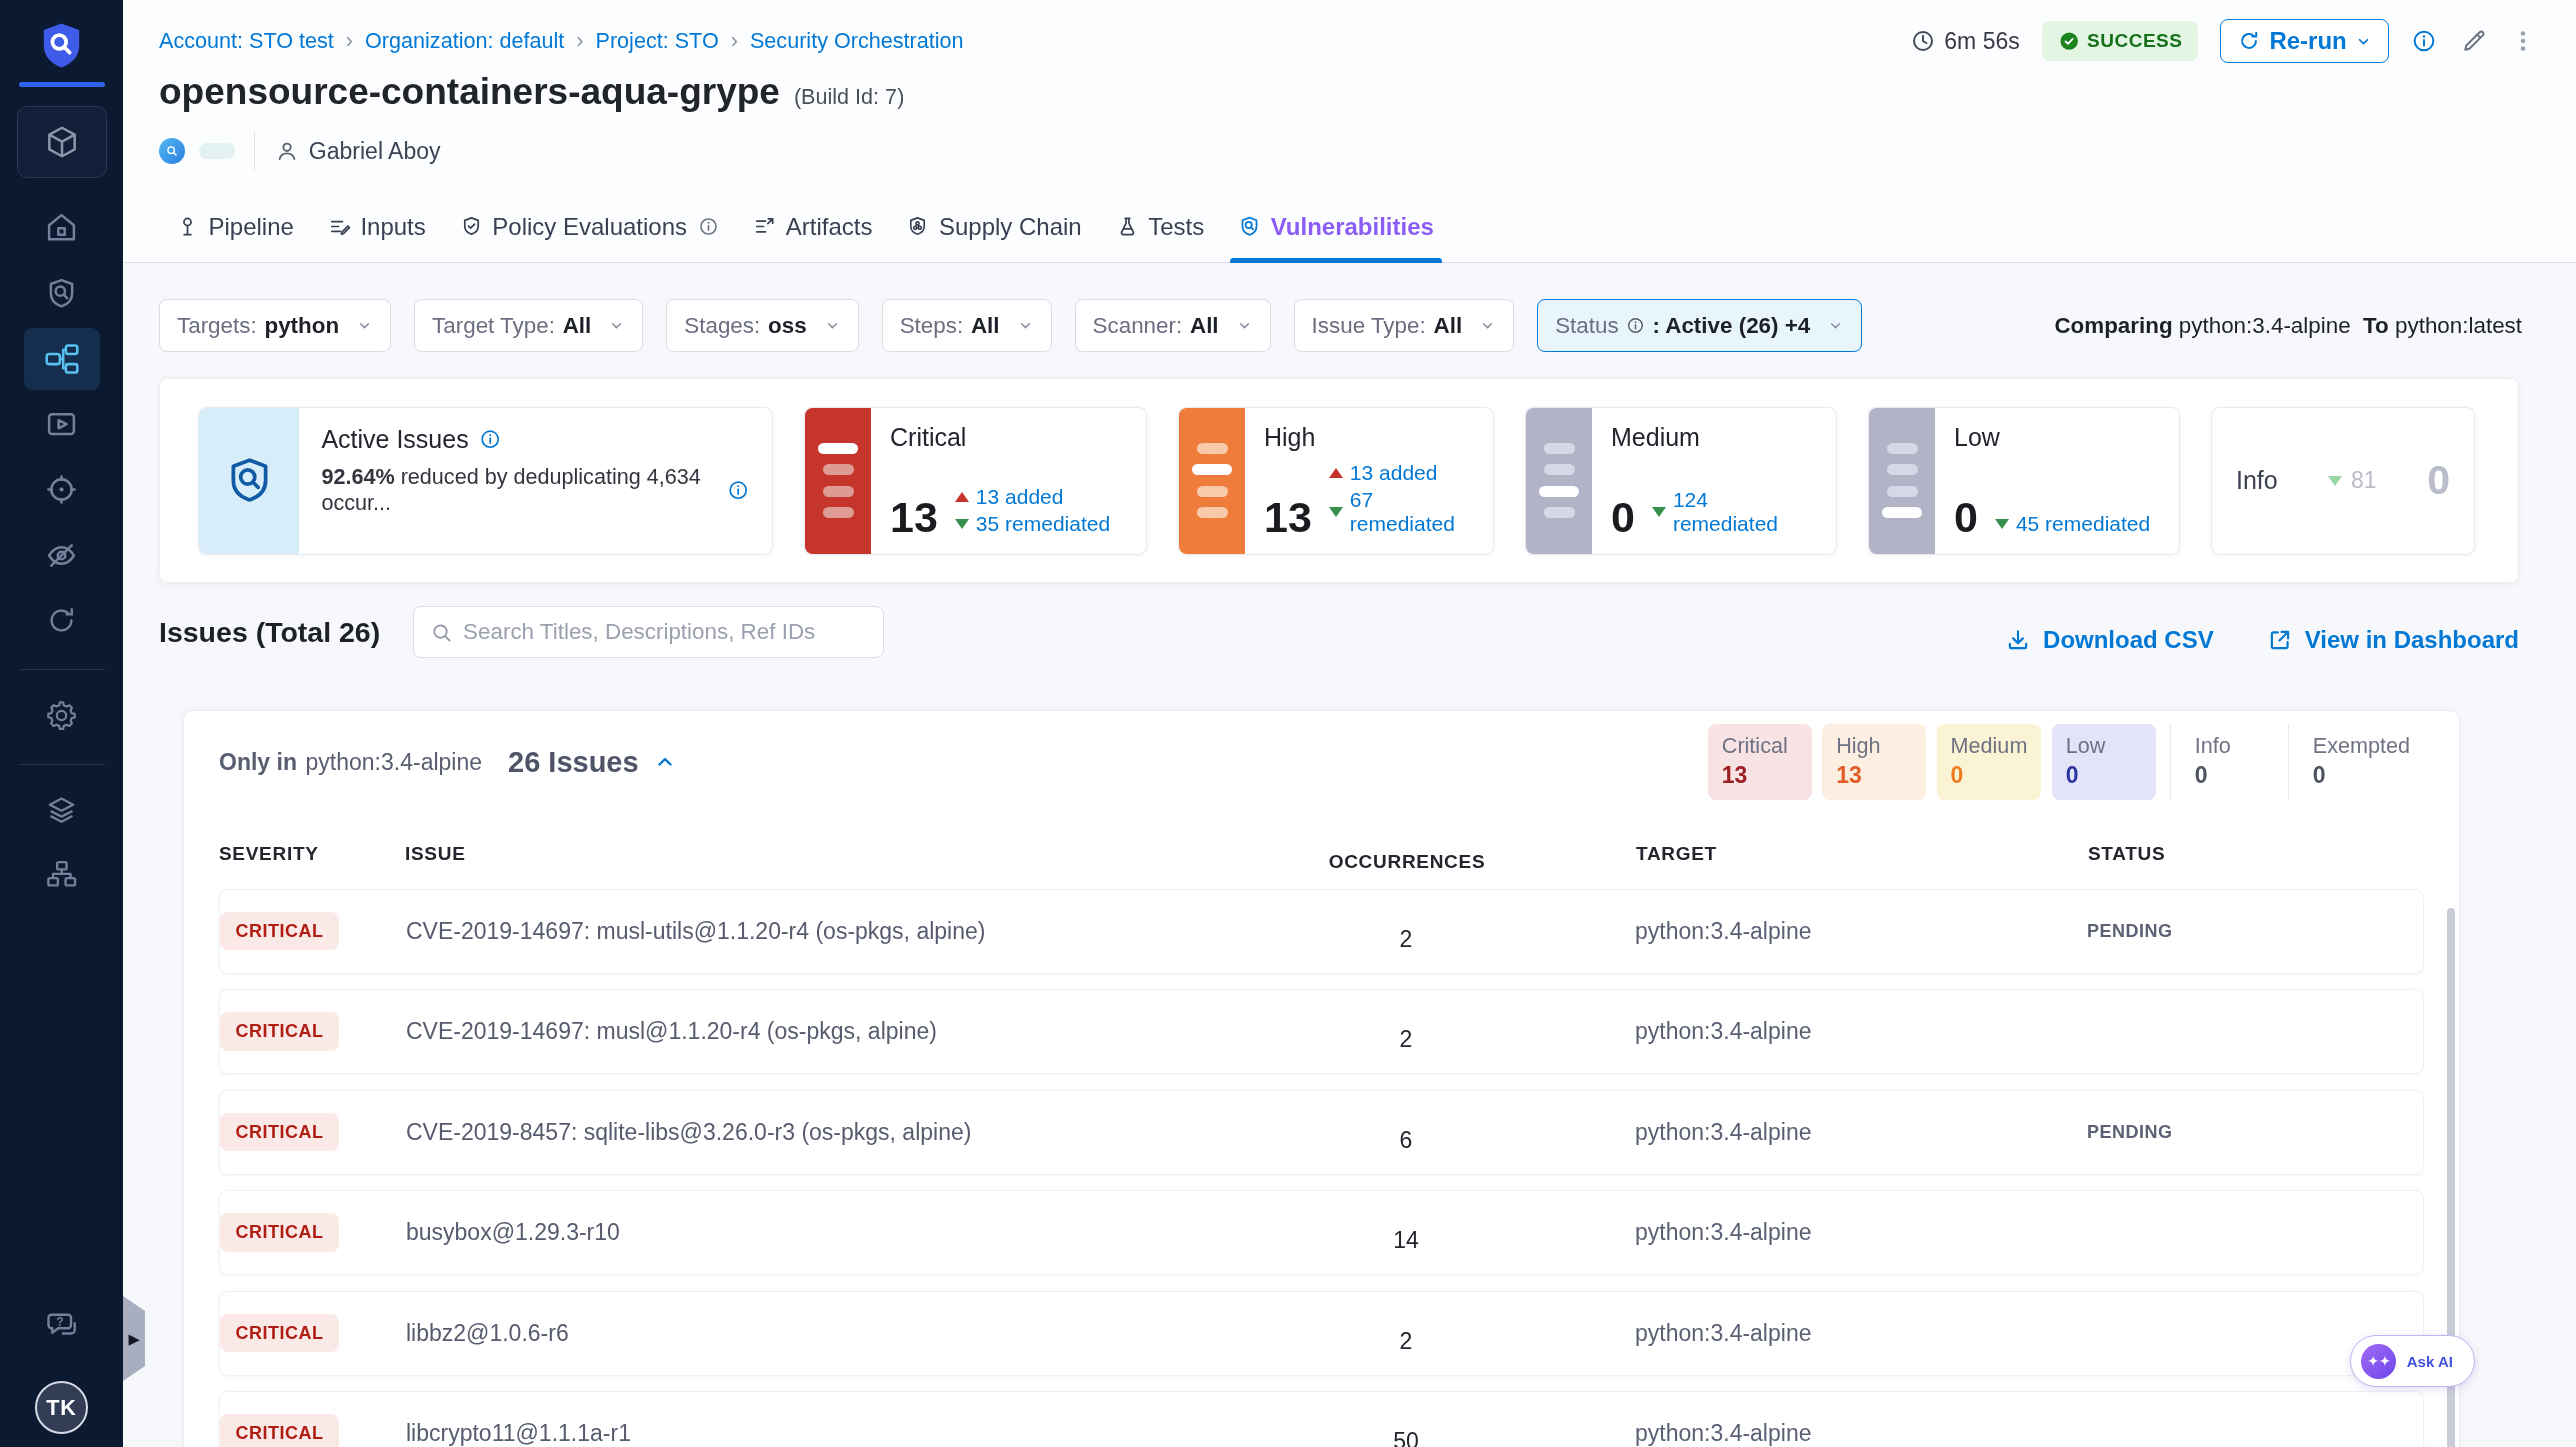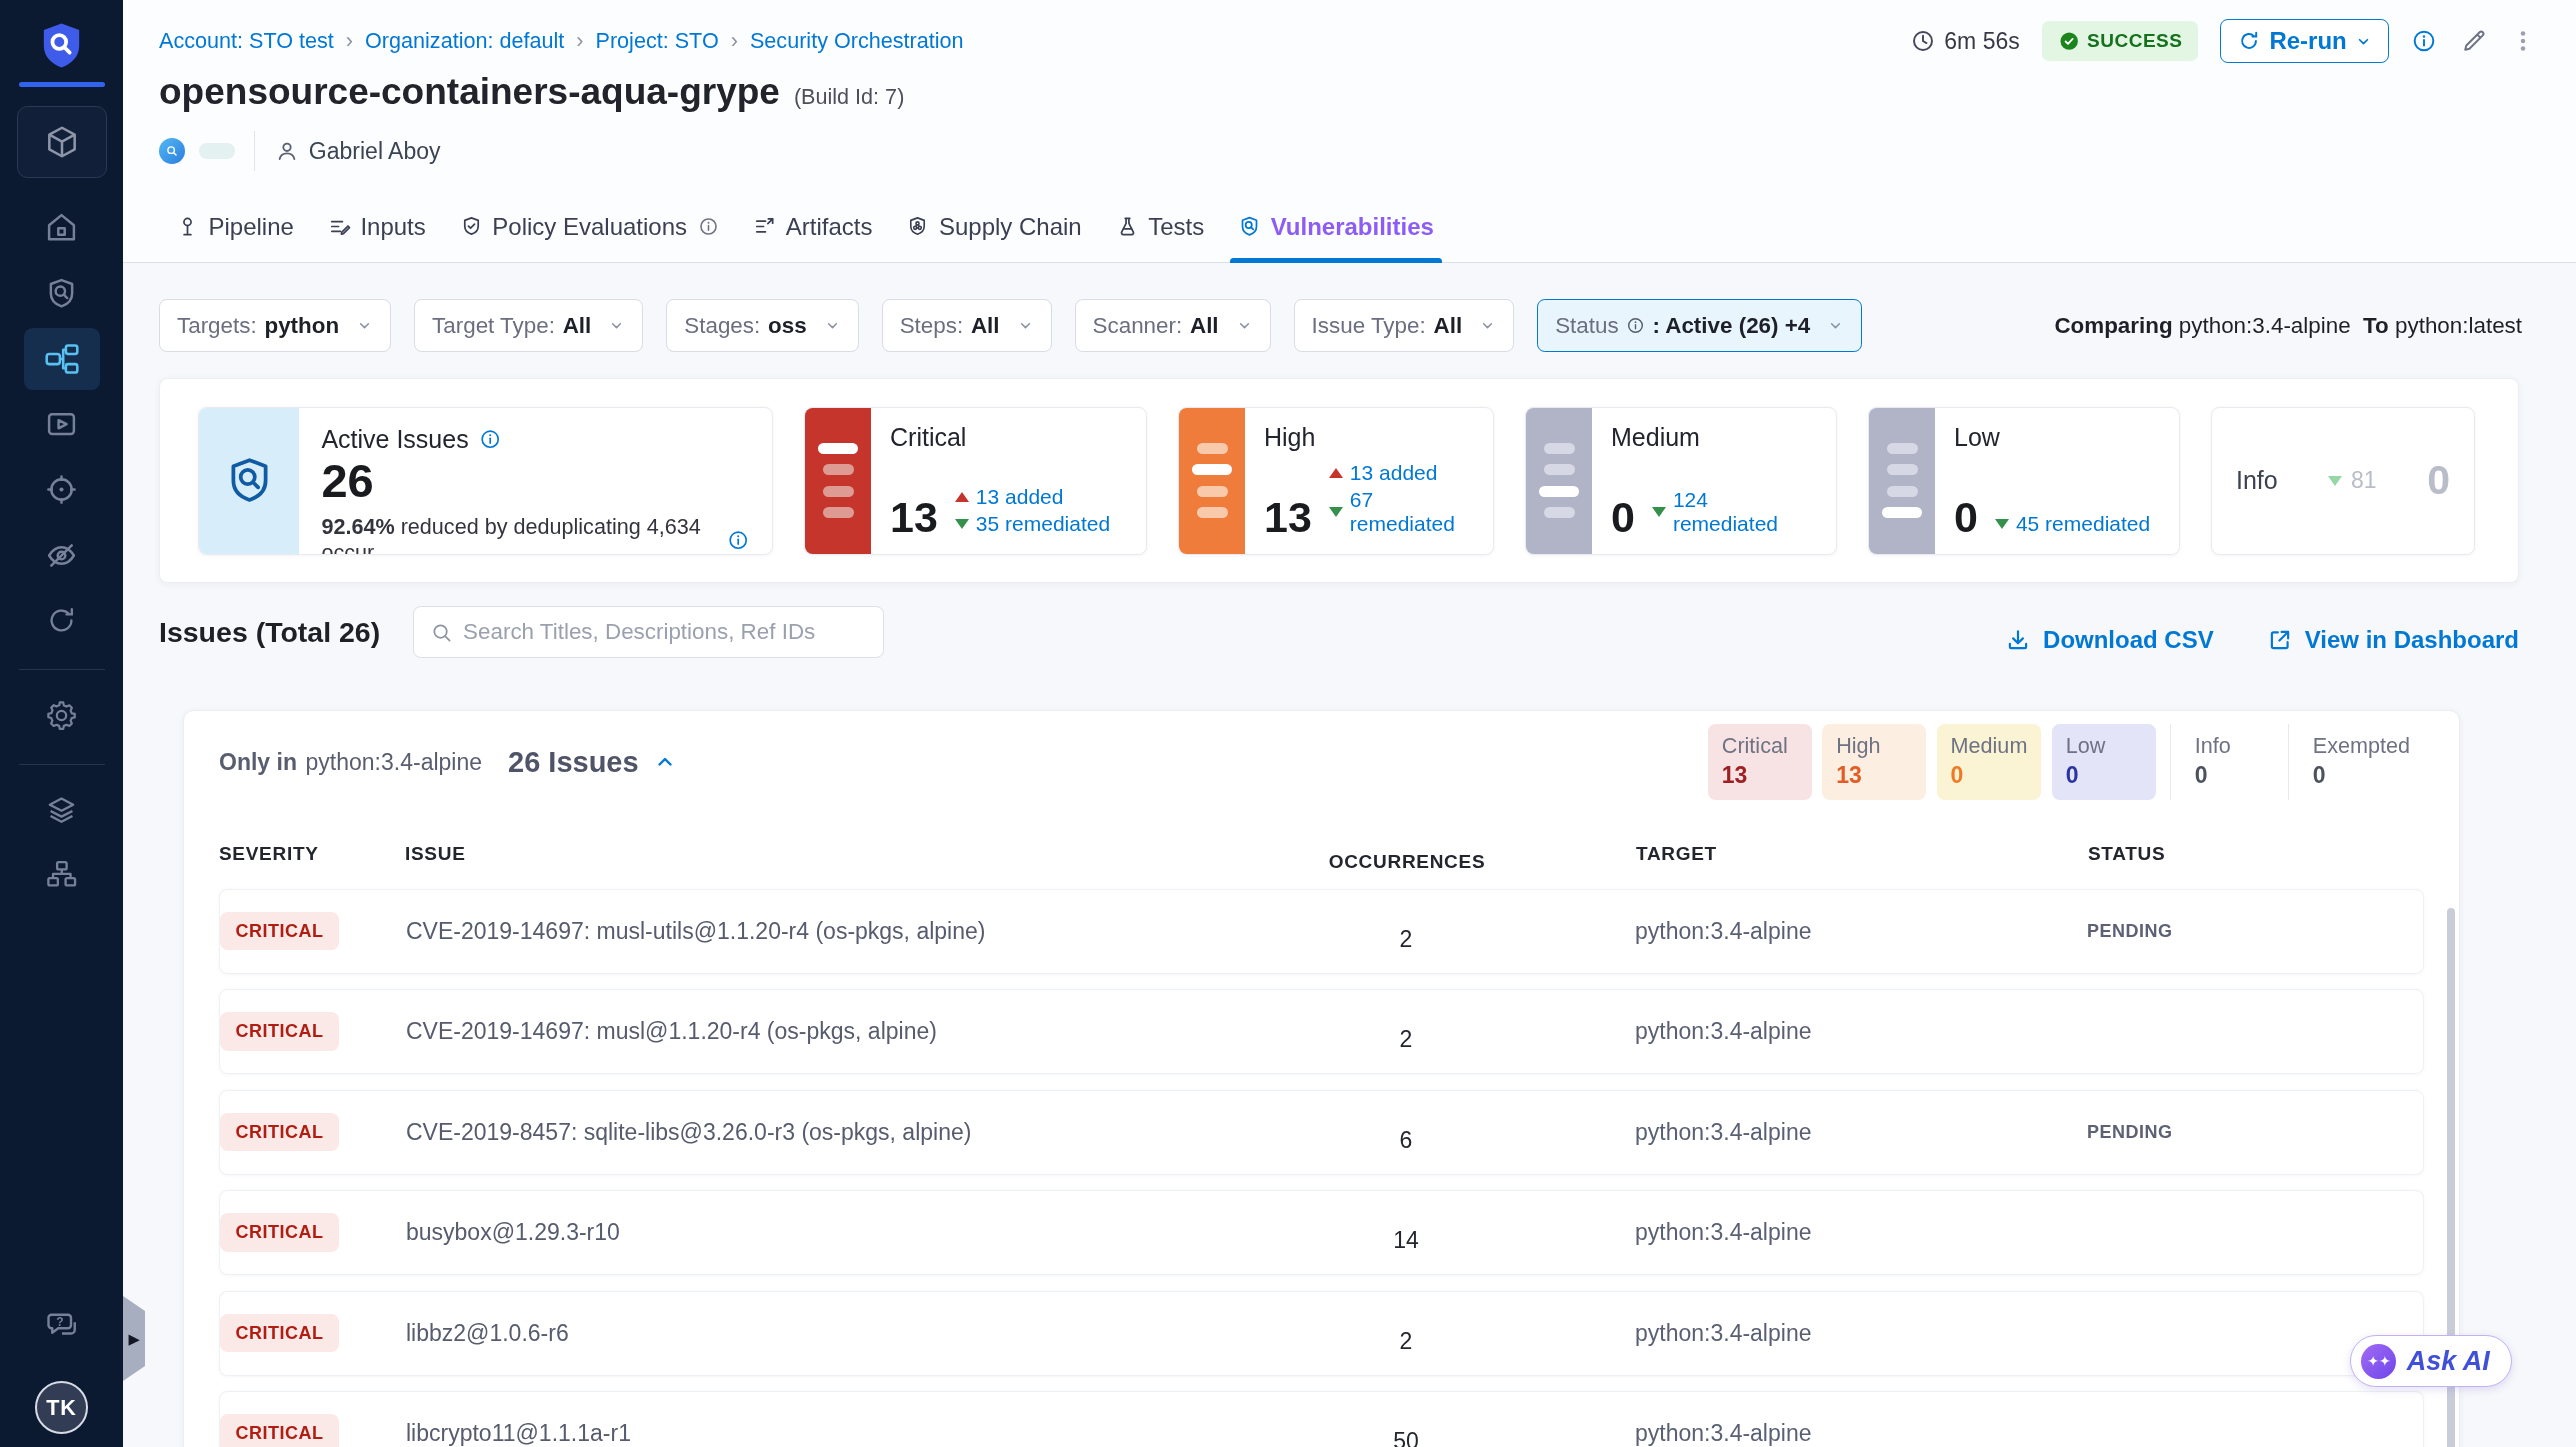--- a/index.html
+++ b/index.html
@@ -130,21 +130,21 @@
   .sev-badge { display:inline-block; background:#fbe9e7; color:#b01d12; font-weight:bold; font-size:18px; letter-spacing:0.5px; padding:8.6px 15.5px; border-radius:7.8px; }
   .cell-issue { font-size:23px; color:#565b6e; white-space:nowrap; overflow:hidden; text-overflow:ellipsis; }
   .cell-occ { font-size:23px; color:#23262e; }
   .cell-target { font-size:23px; color:#5a6073; }
   .cell-status { font-size:18px; font-weight:bold; letter-spacing:0.5px; color:#5c6175; }
   .vscrollbar { position:absolute; right:4.3px; top:197px; width:7.8px; height:552px; background:#c9cdd8; border-radius:5.2px; }
 
   
   .ask-ai { position:absolute; left:2350px; top:1335px; height:52px; background:#fff; border:1.7px solid #c3b2f2; border-radius:28px; display:flex; align-items:center; padding:0 21px 0 10.4px; gap:10.4px; box-shadow:0 2.6px 8.6px rgba(100,80,200,.18); cursor:pointer; z-index:6; }
   .ai-orb { width:35px; height:35px; border-radius:50%; background:linear-gradient(135deg,#a26bf5,#6d46ea); color:#fff; font-size:14px; display:flex; align-items:center; justify-content:center; }
-  .ai-label { font-size:27px; font-weight:bold; color:#4150d8;font-style:italic; }
+  .ai-label { font-size:15px; font-weight:bold; color:#4150d8; }
 </style>
 </head>
 <body>
 
 <div class="app">
 
   <div class="sidebar">
     <div class="logo">
       <svg width="53" height="53" viewBox="0 0 24 24">
           <path d="M12 2l8 3v7.2c0 4.8-3.4 8-8 9.8-4.6-1.8-8-5-8-9.8V5z" fill="#3f5be9"></path>
@@ -528,21 +528,20 @@
             <div class="ca-title">
                 <span>Active Issues</span>
               <span class="info-blue">
                   <svg width="22.4" height="22.4" viewBox="0 0 24 24" fill="none" stroke="currentColor" stroke-width="1.8" stroke-linecap="round">
                     <circle cx="12" cy="12" r="8.6"></circle>
                     <line x1="12" y1="11" x2="12" y2="16.2"></line>
                     <circle cx="12" cy="7.8" r="1.1" fill="currentColor" stroke="none"></circle>
                   </svg>
                 </span>
             </div>
-            <div class="ca-count">26</div>
             <div class="ca-dedup">
               <span><b>92.64%</b><span> reduced by deduplicating 4,634 occur...</span></span>
               <span class="info-blue">
                   <svg width="22.4" height="22.4" viewBox="0 0 24 24" fill="none" stroke="currentColor" stroke-width="1.8" stroke-linecap="round">
                     <circle cx="12" cy="12" r="8.6"></circle>
                     <line x1="12" y1="11" x2="12" y2="16.2"></line>
                     <circle cx="12" cy="7.8" r="1.1" fill="currentColor" stroke="none"></circle>
                   </svg>
                 </span>
             </div>

